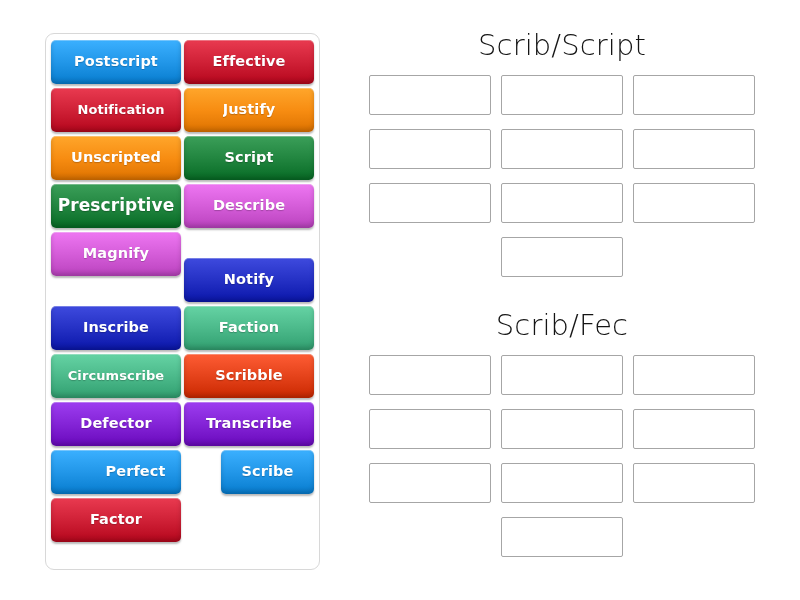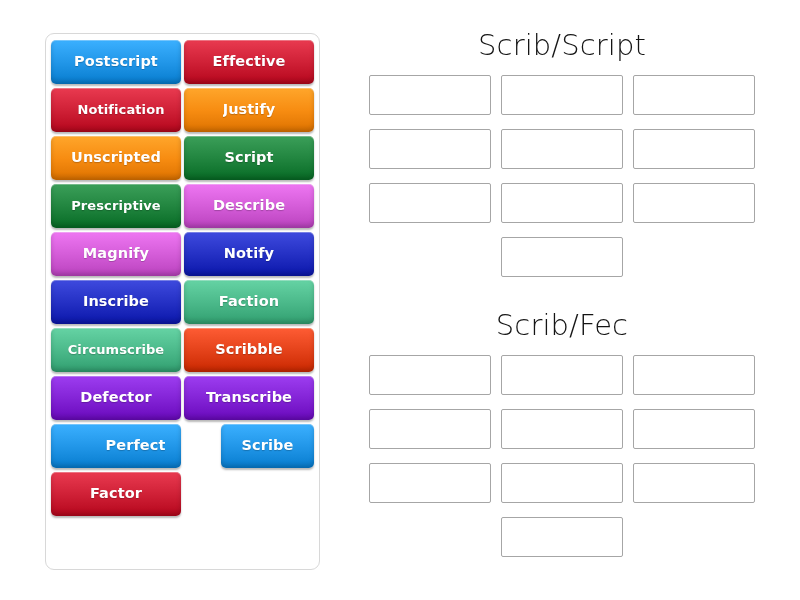--- a/index.html
+++ b/index.html
@@ -133,29 +133,29 @@
         <div class="tile" style="background: linear-gradient(rgb(255, 166, 43) 0%, rgb(247, 140, 17) 52%, rgb(221, 114, 0) 100%);">
           <span class="tile-label">Justify</span>
         </div>
         <div class="tile" style="background: linear-gradient(rgb(255, 166, 43) 0%, rgb(247, 140, 17) 52%, rgb(221, 114, 0) 100%);">
           <span class="tile-label">Unscripted</span>
         </div>
         <div class="tile" style="background: linear-gradient(rgb(59, 159, 89) 0%, rgb(33, 133, 63) 52%, rgb(7, 107, 37) 100%);">
           <span class="tile-label">Script</span>
         </div>
         <div class="tile" style="background: linear-gradient(rgb(59, 159, 89) 0%, rgb(33, 133, 63) 52%, rgb(7, 107, 37) 100%);">
-          <span class="tile-label" style="font-size: 13px;">Prescriptive</span>
+          <span class="tile-label" style="font-size: 17px;">Prescriptive</span>
         </div>
         <div class="tile" style="background: linear-gradient(rgb(238, 118, 242) 0%, rgb(212, 92, 216) 52%, rgb(186, 66, 190) 100%);">
           <span class="tile-label">Describe</span>
         </div>
         <div class="tile" style="background: linear-gradient(rgb(238, 118, 242) 0%, rgb(212, 92, 216) 52%, rgb(186, 66, 190) 100%);">
           <span class="tile-label">Magnify</span>
         </div>
-        <div class="tile" style="background: linear-gradient(rgb(62, 74, 222) 0%, rgb(36, 48, 196) 52%, rgb(10, 22, 170) 100%);">
+        <div class="tile" style="background: linear-gradient(rgb(62, 74, 222) 0%, rgb(36, 48, 196) 52%, rgb(10, 22, 170) 100%); margin-top: 26px;">
           <span class="tile-label">Notify</span>
         </div>
         <div class="tile" style="background: linear-gradient(rgb(62, 74, 222) 0%, rgb(36, 48, 196) 52%, rgb(10, 22, 170) 100%);">
           <span class="tile-label">Inscribe</span>
         </div>
         <div class="tile" style="background: linear-gradient(rgb(101, 211, 164) 0%, rgb(75, 185, 138) 52%, rgb(49, 159, 112) 100%);">
           <span class="tile-label">Faction</span>
         </div>
         <div class="tile" style="background: linear-gradient(rgb(101, 211, 164) 0%, rgb(75, 185, 138) 52%, rgb(49, 159, 112) 100%);">
           <span class="tile-label" style="font-size: 13px;">Circumscribe</span>

